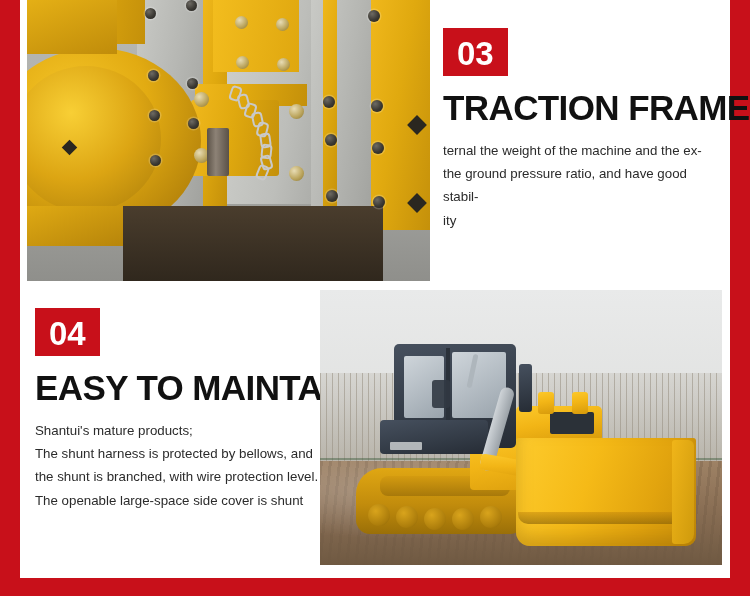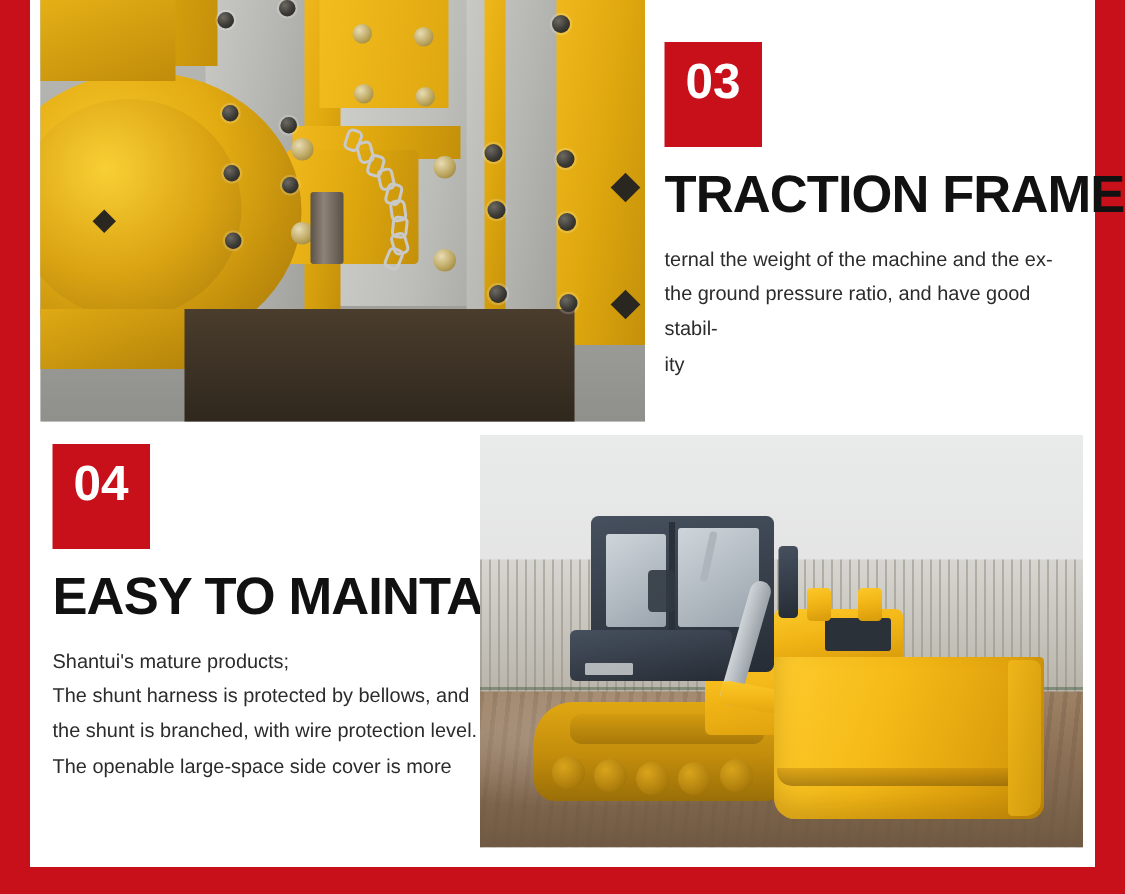--- a/index.html
+++ b/index.html
@@ -65,33 +65,33 @@
     top: 290px;
     width: 402px;
     height: 275px;
     overflow: hidden;
     background: #d8d9d6;
   }
 
   .text-04 {
     position: absolute;
     left: 35px;
-    top: 296px;
+    top: 308px;
     width: 300px;
   }
 
   
   .badge {
     display: inline-block;
     background: #c8101a;
     color: #ffffff;
     font-size: 33px;
     font-weight: bold;
     line-height: 1;
-    padding: 9px 14px 28px 14px;
+    padding: 9px 14px 6px 14px;
     letter-spacing: 0px;
   }
 
   .headline {
     font-size: 35px;
     font-weight: bold;
     color: #111111;
     line-height: 1.05;
     letter-spacing: -0.6px;
     margin-top: 14px;
@@ -293,21 +293,21 @@
     </div>
   </div>
 
   <div class="text-04">
     <div class="badge">04</div>
     <div class="headline">EASY TO MAINTAIN</div>
     <div class="bodytext">
       <span class="ln">Shantui's mature products;</span>
       <span class="ln">The shunt harness is protected by bellows, and</span>
       <span class="ln">the shunt is branched, with wire protection level.</span>
-      <span class="ln">The openable large-space side cover is more</span>
+      <span class="ln">The openable large-space side cover is shunt</span>
     </div>
   </div>
 
   <div class="photo-dozer">
     <div class="dz-sky"></div>
     <div class="dz-trees"></div>
     <div class="dz-ground"></div>
     <div class="dz-fence" style="left:0; top:61%; width:100%;"></div>
 
     <div class="dz-part dz-track" style="left:36px; top:178px; width:168px; height:66px;"></div>

